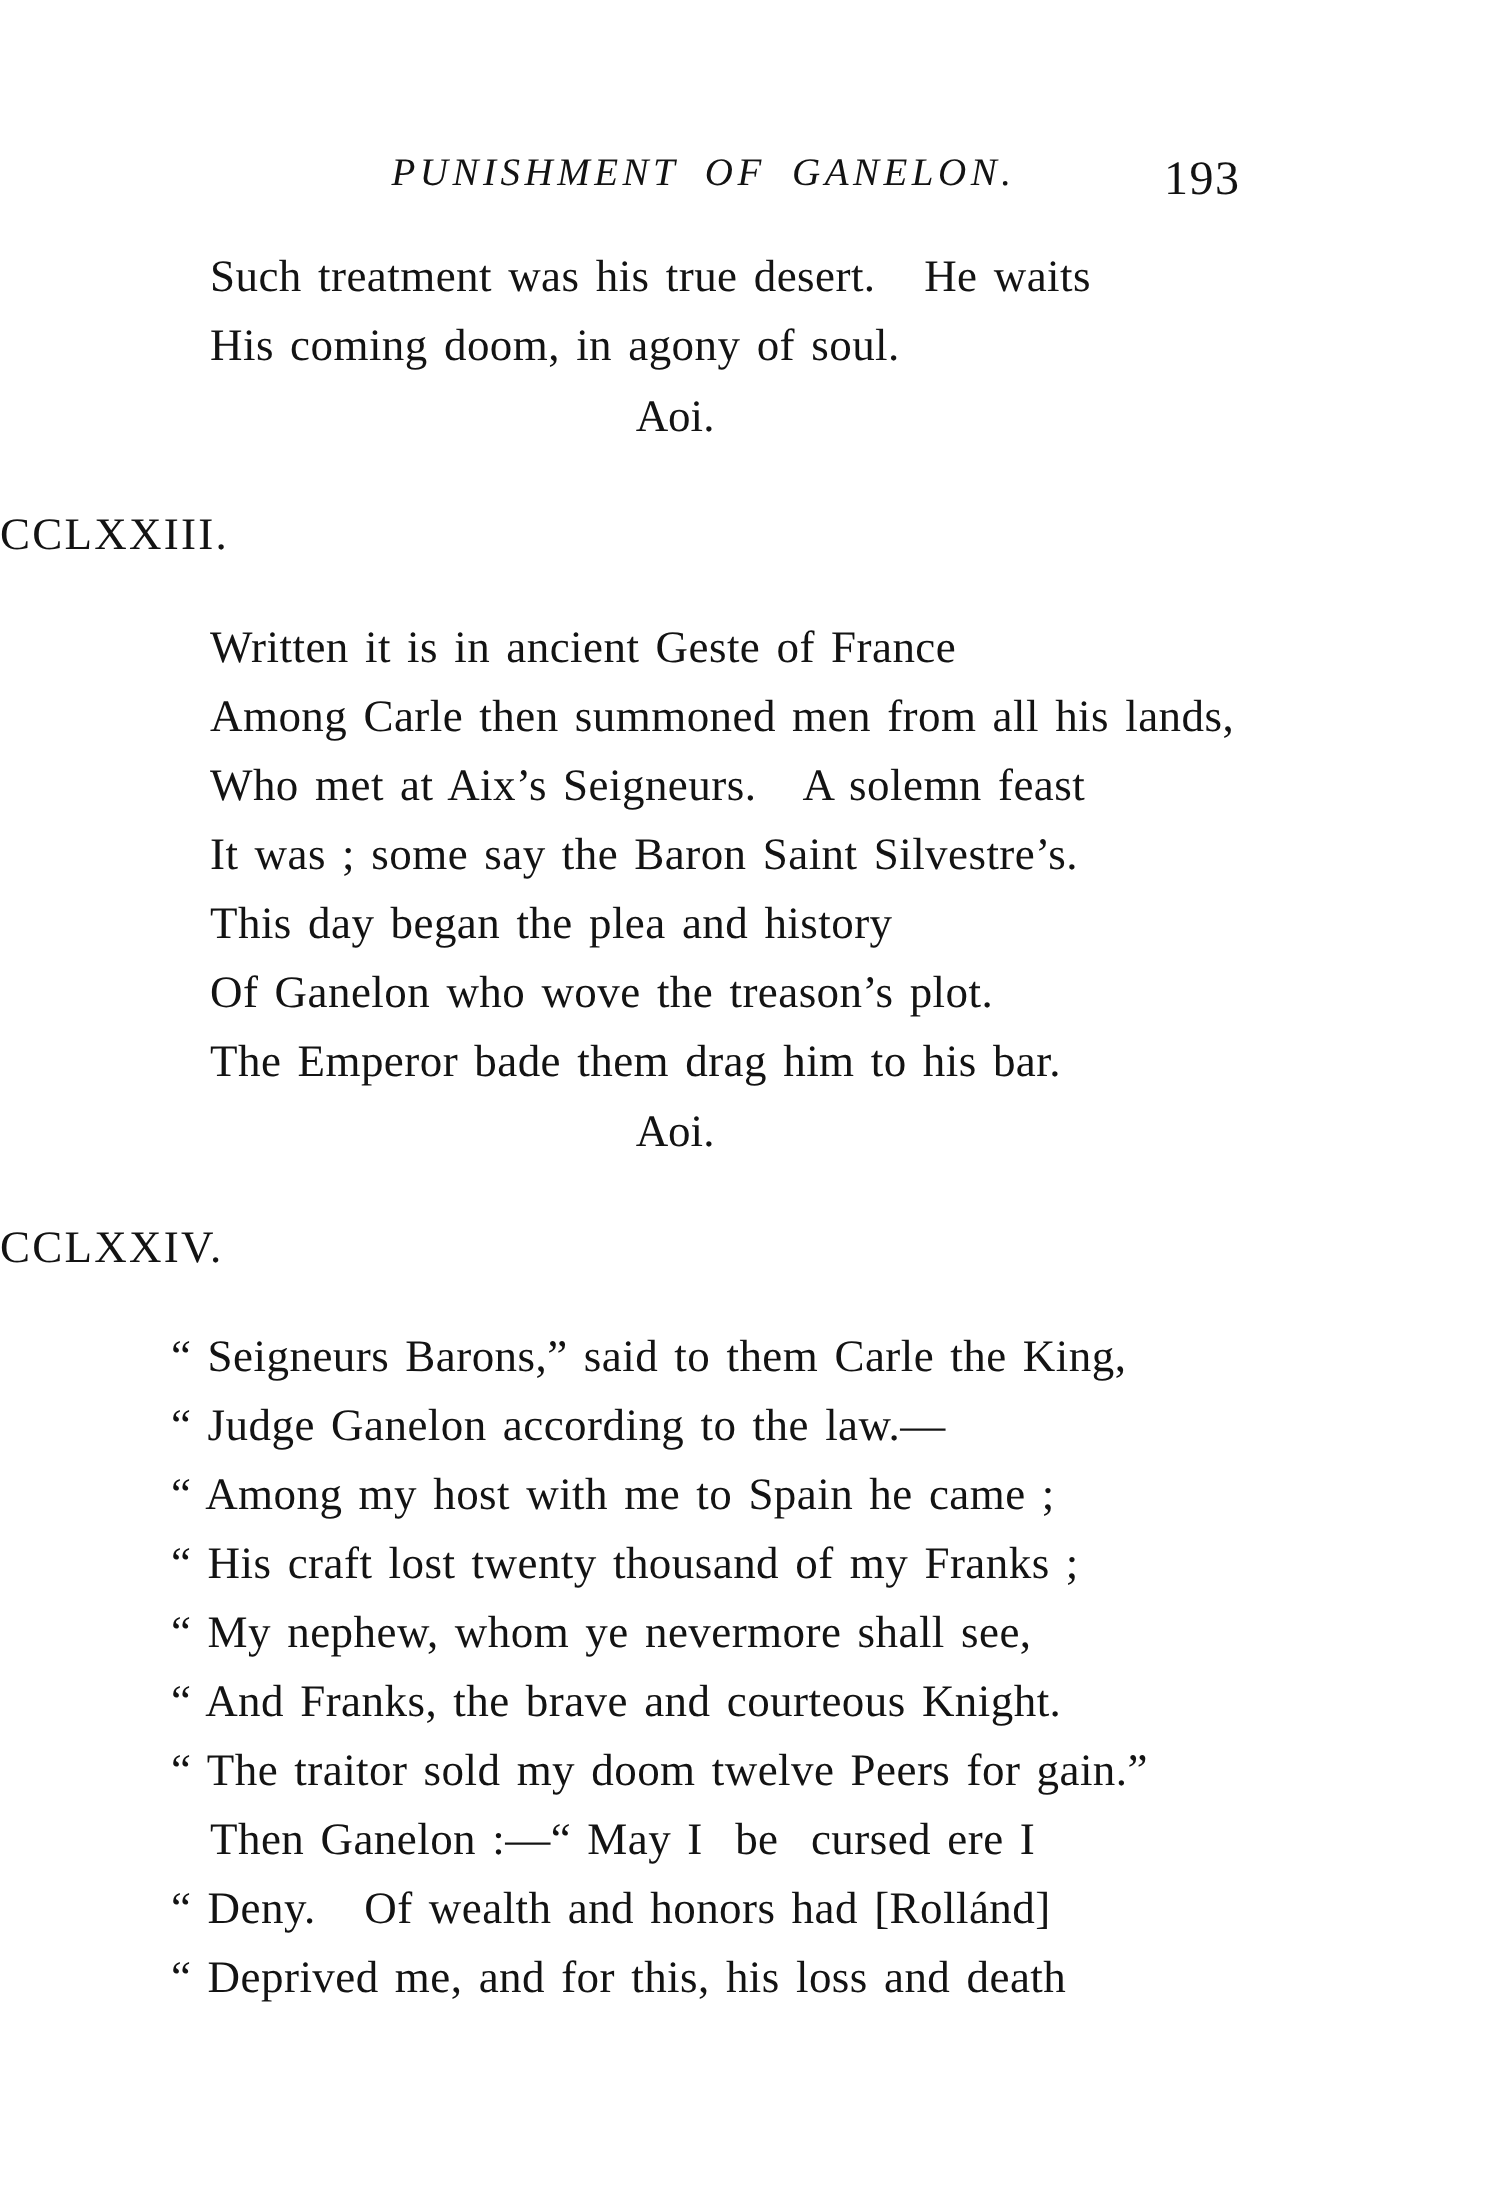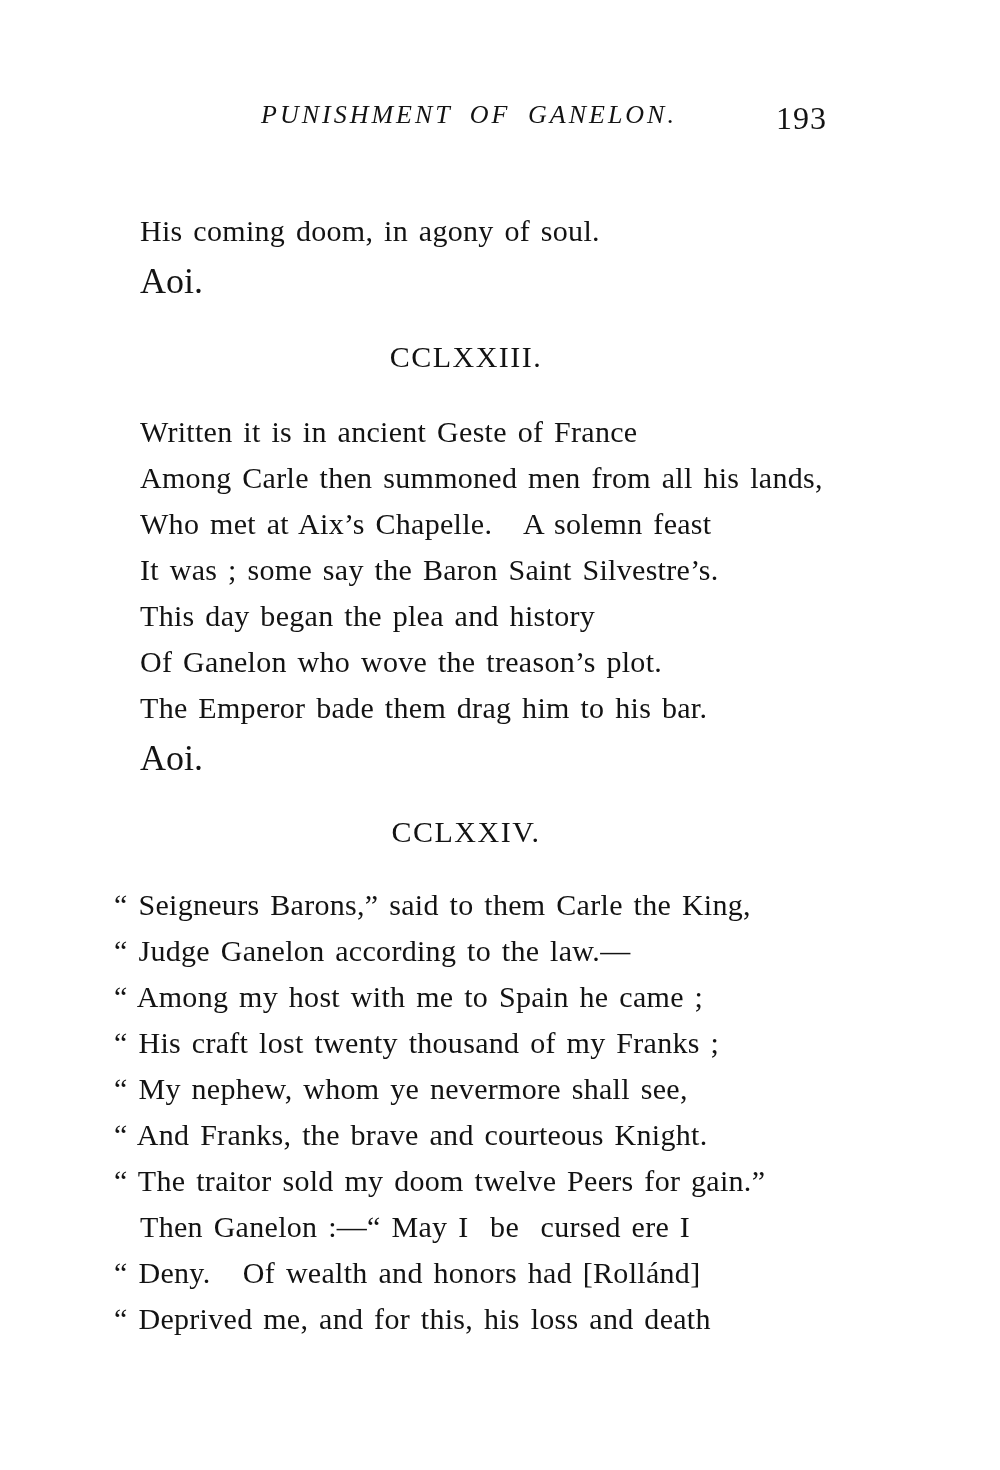--- a/index.html
+++ b/index.html
@@ -40,50 +40,51 @@
     line-height: 1;
     letter-spacing: 0.3px;
     word-spacing: 3px;
     white-space: pre;
   }
   .hang { text-indent: -26px; }
   .aoi {
     position: absolute;
     left: 140px;
     width: 620px;
-    text-align: left;
-    font-size: 36px;
+    text-align: center;
+    font-size: 30px;
     line-height: 1;
     white-space: pre;
   }
   .sec-heading {
     position: absolute;
     left: 0;
     width: 932px;
-    text-align: center;
+    text-align: left;
     font-size: 30px;
     letter-spacing: 1.5px;
     white-space: pre;
   }
 </style>
 </head>
 <body>
 
 <div class="page">
 
   <div class="running-header">PUNISHMENT OF GANELON.</div>
   <div class="page-number">193</div>
 
+  <div class="line" style="top:170px">Such treatment was his true desert.   He waits</div>
   <div class="line" style="top:216px">His coming doom, in agony of soul.</div>
   <div class="aoi" style="top:263px">Aoi.</div>
 
   <div class="sec-heading" style="top:340px">CCLXXIII.</div>
   <div class="line" style="top:417px">Written it is in ancient Geste of France</div>
   <div class="line" style="top:463px">Among Carle then summoned men from all his lands,</div>
-  <div class="line" style="top:509px">Who met at Aix’s Chapelle.   A solemn feast</div>
+  <div class="line" style="top:509px">Who met at Aix’s Seigneurs.   A solemn feast</div>
   <div class="line" style="top:555px">It was ; some say the Baron Saint Silvestre’s.</div>
   <div class="line" style="top:601px">This day began the plea and history</div>
   <div class="line" style="top:647px">Of Ganelon who wove the treason’s plot.</div>
   <div class="line" style="top:693px">The Emperor bade them drag him to his bar.</div>
   <div class="aoi" style="top:740px">Aoi.</div>
 
   <div class="sec-heading" style="top:815px">CCLXXIV.</div>
   <div class="line hang" style="top:890px">“ Seigneurs Barons,” said to them Carle the King,</div>
   <div class="line hang" style="top:936px">“ Judge Ganelon according to the law.—</div>
   <div class="line hang" style="top:982px">“ Among my host with me to Spain he came ;</div>

